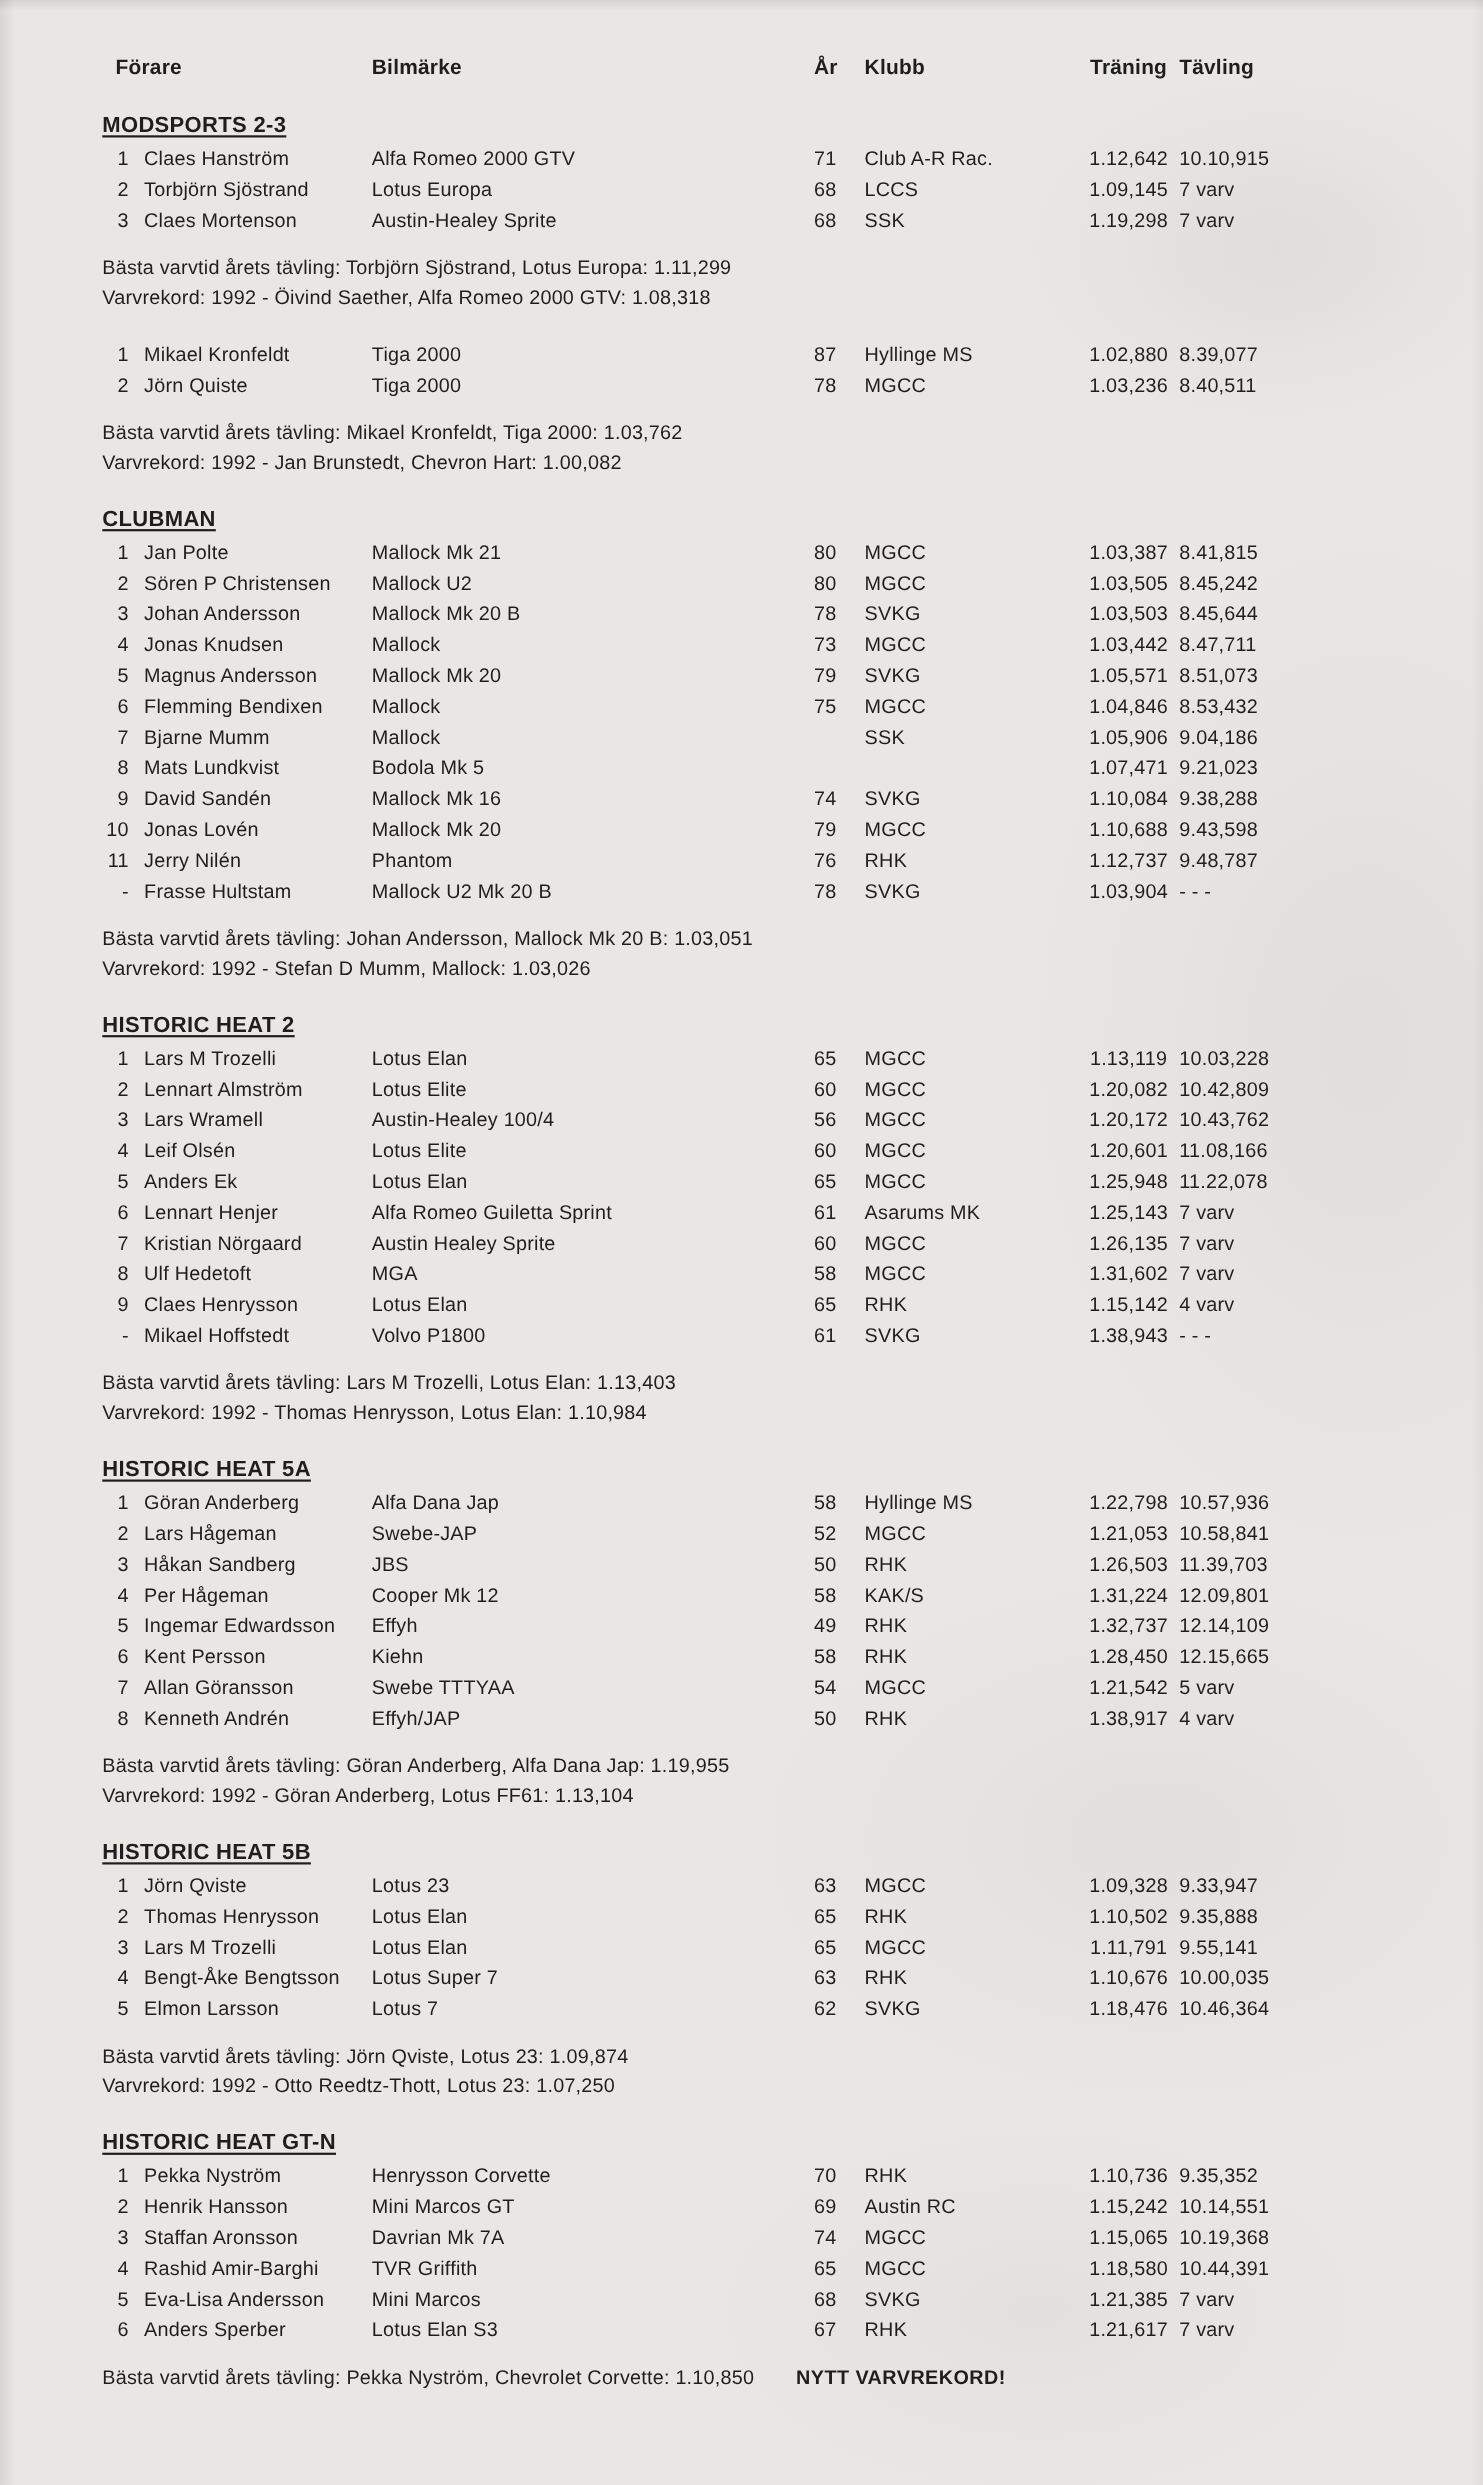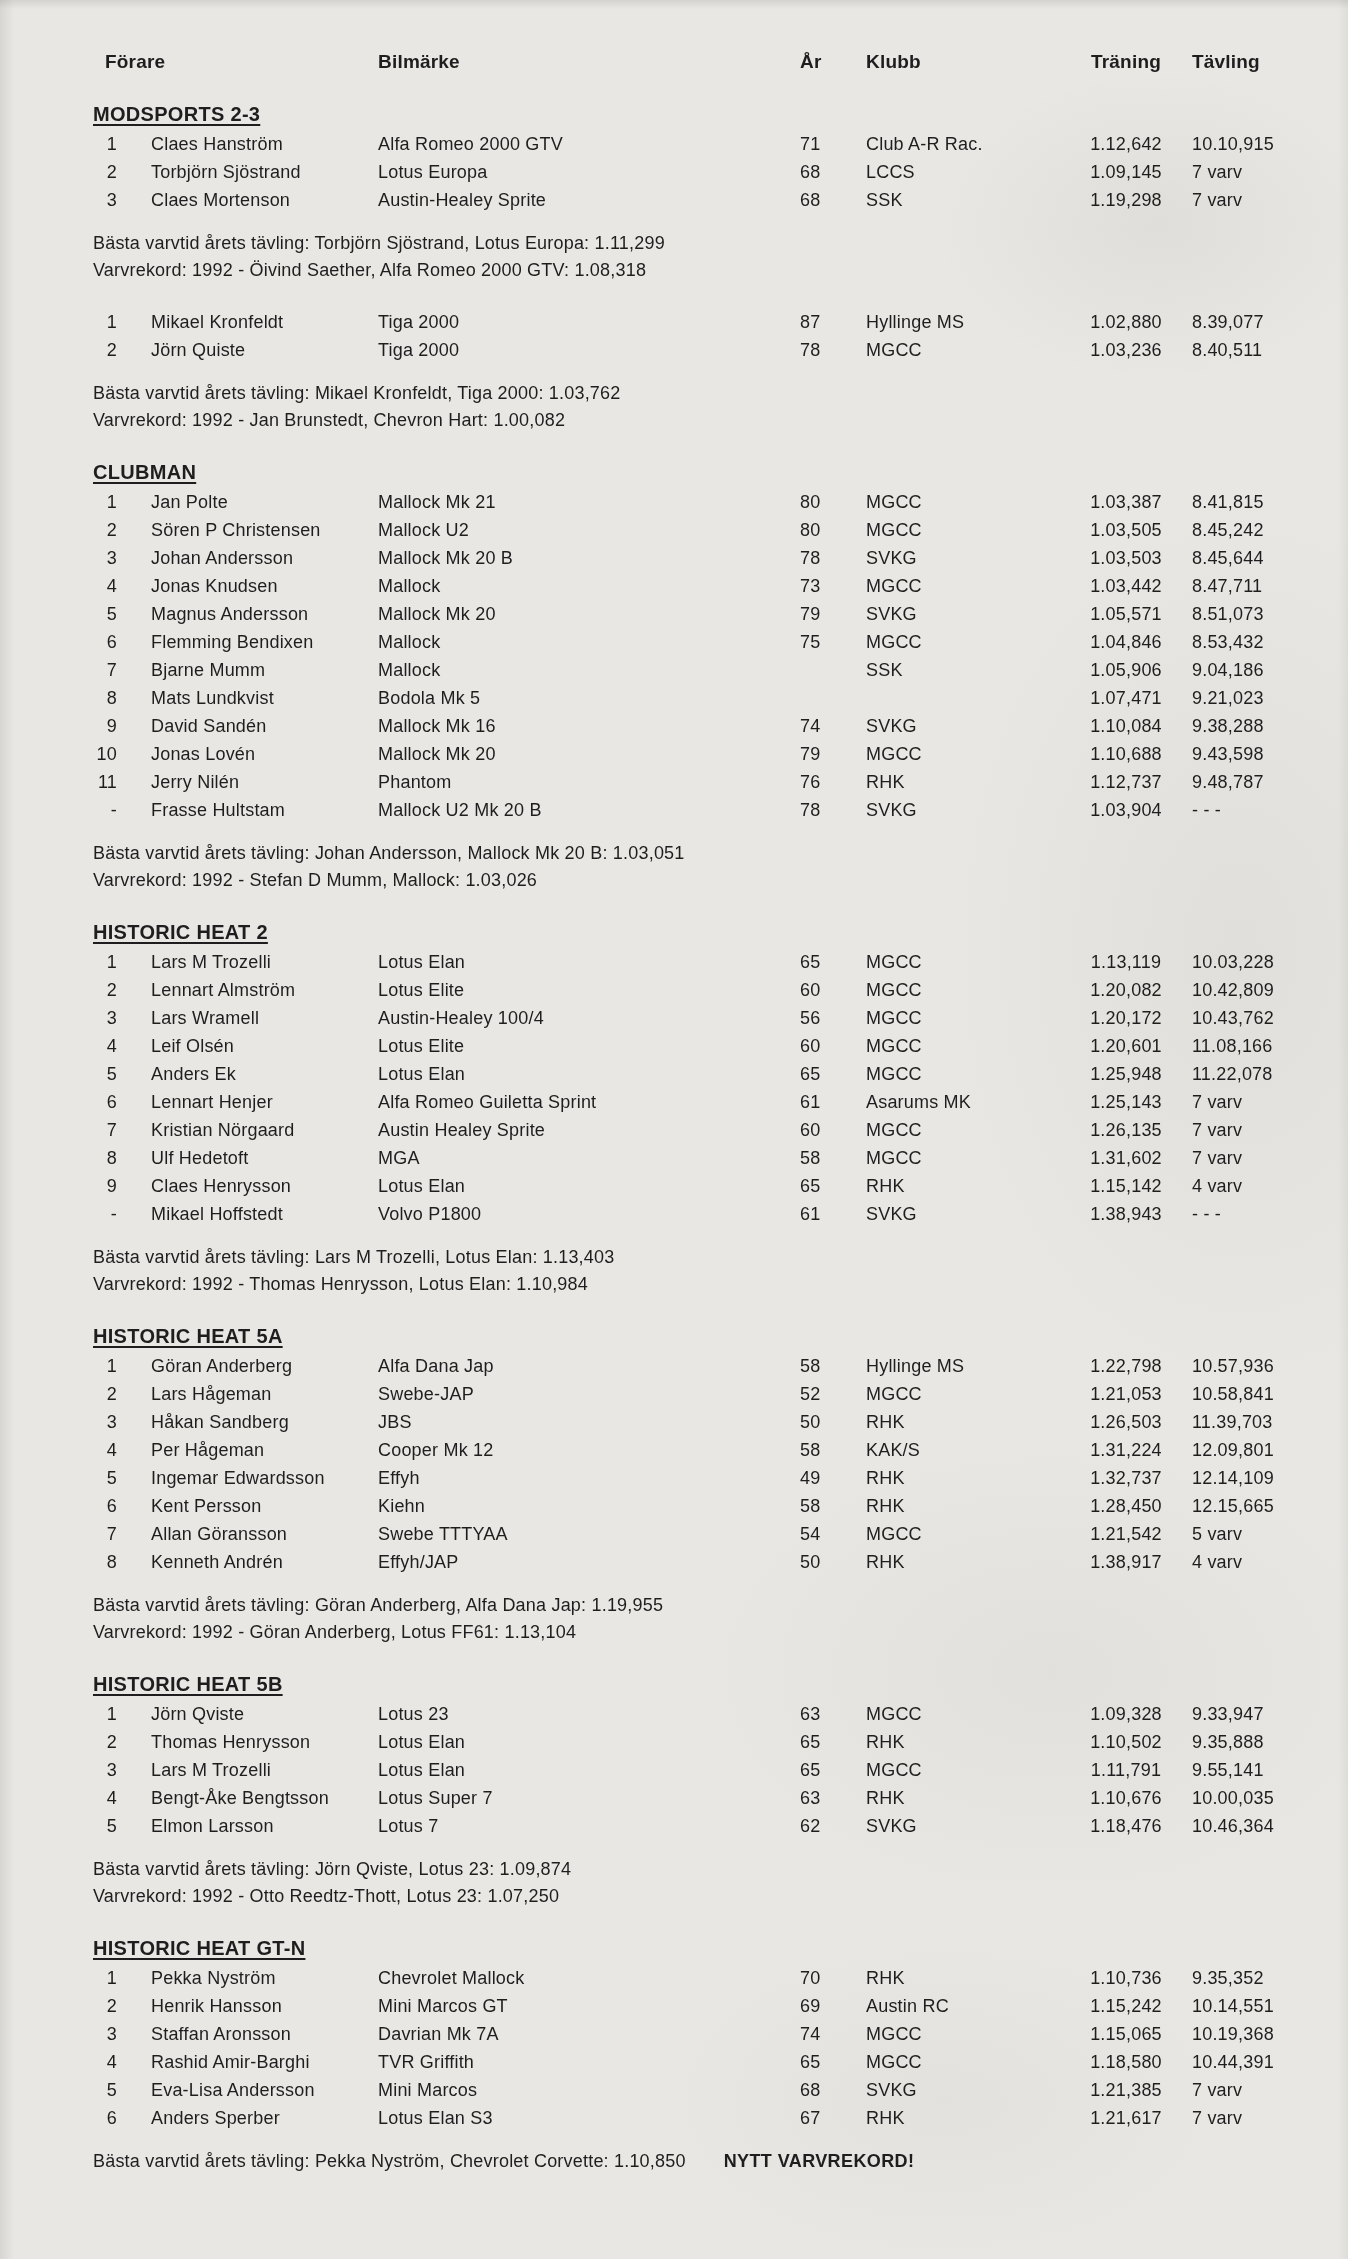--- a/index.html
+++ b/index.html
@@ -19,21 +19,21 @@
       radial-gradient(ellipse 520px 340px at 78% 74%, rgba(115,113,108,.06), transparent 70%),
       radial-gradient(ellipse 420px 240px at 70% 93%, rgba(115,113,108,.05), transparent 70%),
       linear-gradient(90deg, rgba(88,88,86,.12), rgba(88,88,86,0) 14px),
       linear-gradient(270deg, rgba(88,88,86,.07), rgba(88,88,86,0) 10px),
       linear-gradient(180deg, rgba(88,88,86,.14), rgba(88,88,86,0) 9px);
   }
   .page{position:relative;padding:48px 0 0 93px;width:1215px;}
   .row{
     display:grid;
     grid-template-columns:30px 205px 412px 38px 202px 92px 133px;
-    line-height:28px;font-size:18px;letter-spacing:.2px;gap:20px;
+    line-height:28px;font-size:18px;letter-spacing:.2px;
   }
   .cell{white-space:nowrap;overflow:hidden;}
   .cell-pos{text-align:right;padding-right:6px;}
   .cell-driver{padding-left:8px;}
   .cell-car{padding-left:10px;}
   .cell-club{padding-left:8px;}
   .cell-training{text-align:center;}
   .cell-race{text-align:left;}
   .col-header{font-weight:bold;font-size:19px;margin-bottom:24px;}
   .col-header .hdr-forare{grid-column:1 / span 2;padding-left:12px;}
@@ -515,21 +515,21 @@
       <div class="note-line"><span>Varvrekord: 1992 - Otto Reedtz-Thott, Lotus 23: 1.07,250</span></div>
     </div>
   </section>
 
   <section class="section">
     <h2 class="section-title">HISTORIC HEAT GT-N</h2>
     <div class="rows">
   <div class="row">
     <div class="cell cell-pos">1</div>
     <div class="cell cell-driver">Pekka Nyström</div>
-    <div class="cell cell-car">Chevrolet Mallock</div>
+    <div class="cell cell-car">Henrysson Corvette</div>
     <div class="cell cell-year">70</div>
     <div class="cell cell-club">RHK</div>
     <div class="cell cell-training">1.10,736</div>
     <div class="cell cell-race">9.35,352</div>
   </div>
 
   <div class="row">
     <div class="cell cell-pos">2</div>
     <div class="cell cell-driver">Henrik Hansson</div>
     <div class="cell cell-car">Mini Marcos GT</div>

